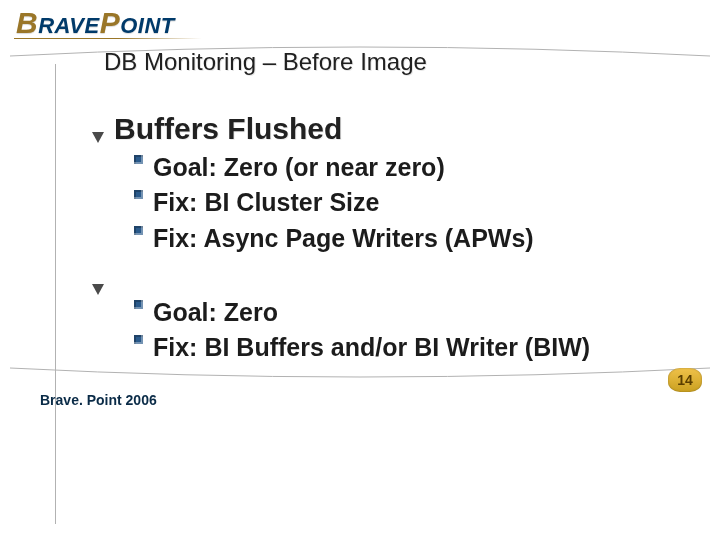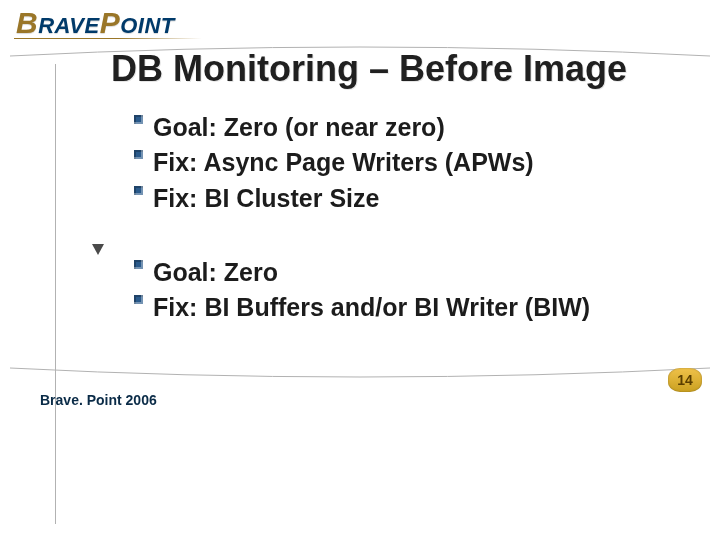--- a/index.html
+++ b/index.html
@@ -73,24 +73,24 @@
     left: 10px;
     bottom: 36px;
     width: 700px;
     height: 14px;
     pointer-events: none;
   }
 
   
   .title {
     position: absolute;
-    left: 111px;
+    left: 104px;
     top: 48px;
-    font-size: 36px;
-    font-weight: 700;
+    font-size: 24px;
+    font-weight: 400;
     color: #202020;
     text-shadow: 1px 1px 0 rgba(0,0,0,0.10);
   }
 
   
   .body {
     position: absolute;
     left: 92px;
     top: 104px;
     width: 590px;
@@ -191,32 +191,36 @@
   <div class="rule-side"></div>
   <svg class="arc-bottom" viewBox="0 0 700 14" preserveAspectRatio="none">
     <path d="M0,2 Q350,20 700,2" fill="none" stroke="#b2b2b2" stroke-width="1"></path>
   </svg>
 
   <div class="title">DB Monitoring – Before Image</div>
 
   <div class="body">
 
     <div class="section">
+      <div class="lvl1">
+        <span class="tri"></span>
+        <span>Buffers Flushed</span>
+      </div>
       <div class="sublist">
         <div class="lvl2">
           <span class="sq"></span>
           <span>Goal: Zero (or near zero)</span>
         </div>
         <div class="lvl2">
           <span class="sq"></span>
+          <span>Fix: BI Cluster Size</span>
+        </div>
+        <div class="lvl2">
+          <span class="sq"></span>
           <span>Fix: Async Page Writers (APWs)</span>
-        </div>
-        <div class="lvl2">
-          <span class="sq"></span>
-          <span>Fix: BI Cluster Size</span>
         </div>
       </div>
     </div>
 
     <div class="section">
       <div class="lvl1">
         <span class="tri"></span>
       </div>
       <div class="sublist">
         <div class="lvl2">

